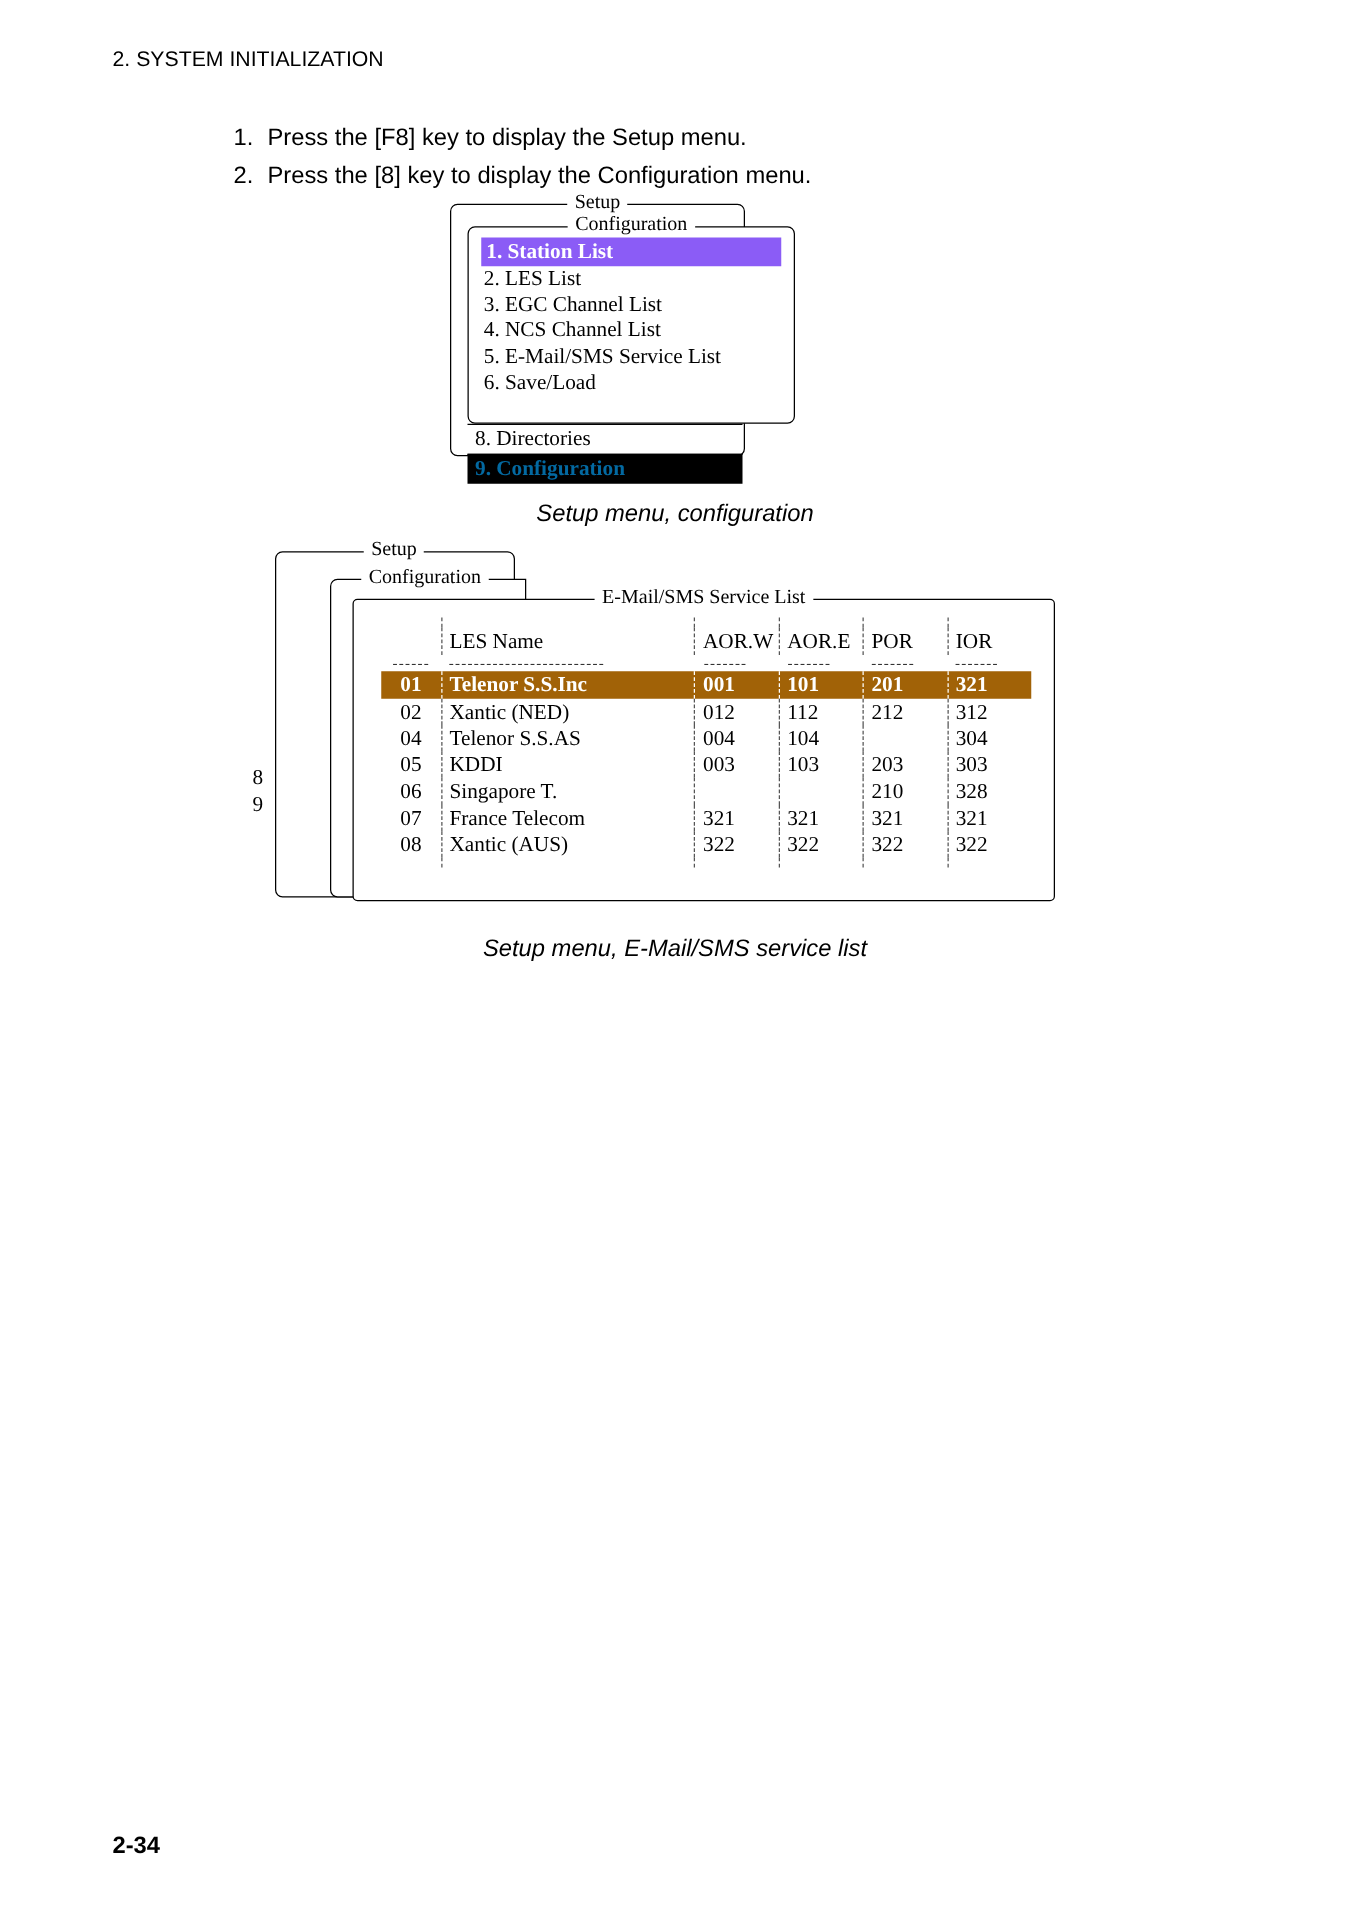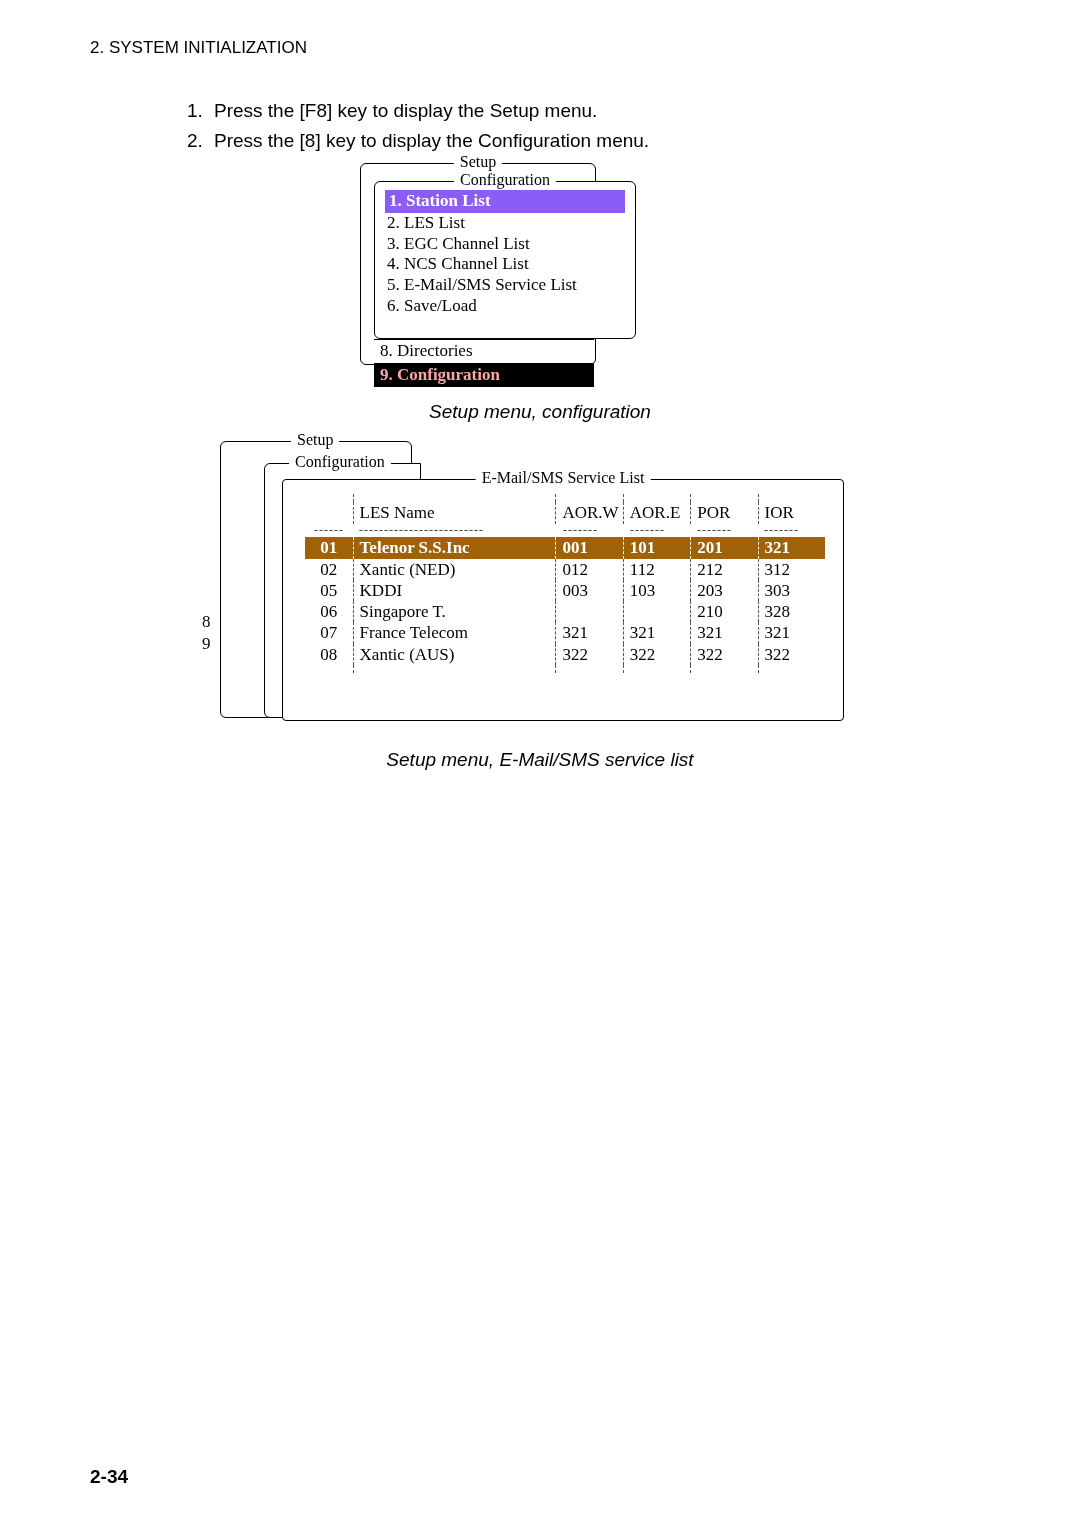--- a/index.html
+++ b/index.html
@@ -106,21 +106,21 @@
     line-height: 1.22;
     z-index: 1;
     width: 220px;
   }
   .below-item {
     padding: 1px 6px;
     border-top: 1px solid #000;
   }
   .below-item.sel {
     background: #000;
-    color: #fca5a5;
+    color: #0369a1;
     font-weight: bold;
   }
   .fig1-spacer { height: 230px; }
 
   .fig-caption {
     text-align: center;
     font-style: italic;
     font-size: 19px;
     font-family: Arial, Helvetica, sans-serif;
     margin-top: 4px;
@@ -310,20 +310,28 @@
             </div>
             <div class="svc-row">
               <div class="c-id">02</div>
               <div class="c-name col-sep">Xantic (NED)</div>
               <div class="c-ar col-sep">012</div>
               <div class="c-ar col-sep">112</div>
               <div class="c-ar col-sep">212</div>
               <div class="c-ar col-sep">312</div>
             </div>
             <div class="svc-row">
+              <div class="c-id">04</div>
+              <div class="c-name col-sep">Telenor S.S.AS</div>
+              <div class="c-ar col-sep">004</div>
+              <div class="c-ar col-sep">104</div>
+              <div class="c-ar col-sep"></div>
+              <div class="c-ar col-sep">304</div>
+            </div>
+            <div class="svc-row">
               <div class="c-id">05</div>
               <div class="c-name col-sep">KDDI</div>
               <div class="c-ar col-sep">003</div>
               <div class="c-ar col-sep">103</div>
               <div class="c-ar col-sep">203</div>
               <div class="c-ar col-sep">303</div>
             </div>
             <div class="svc-row">
               <div class="c-id">06</div>
               <div class="c-name col-sep">Singapore T.</div>

